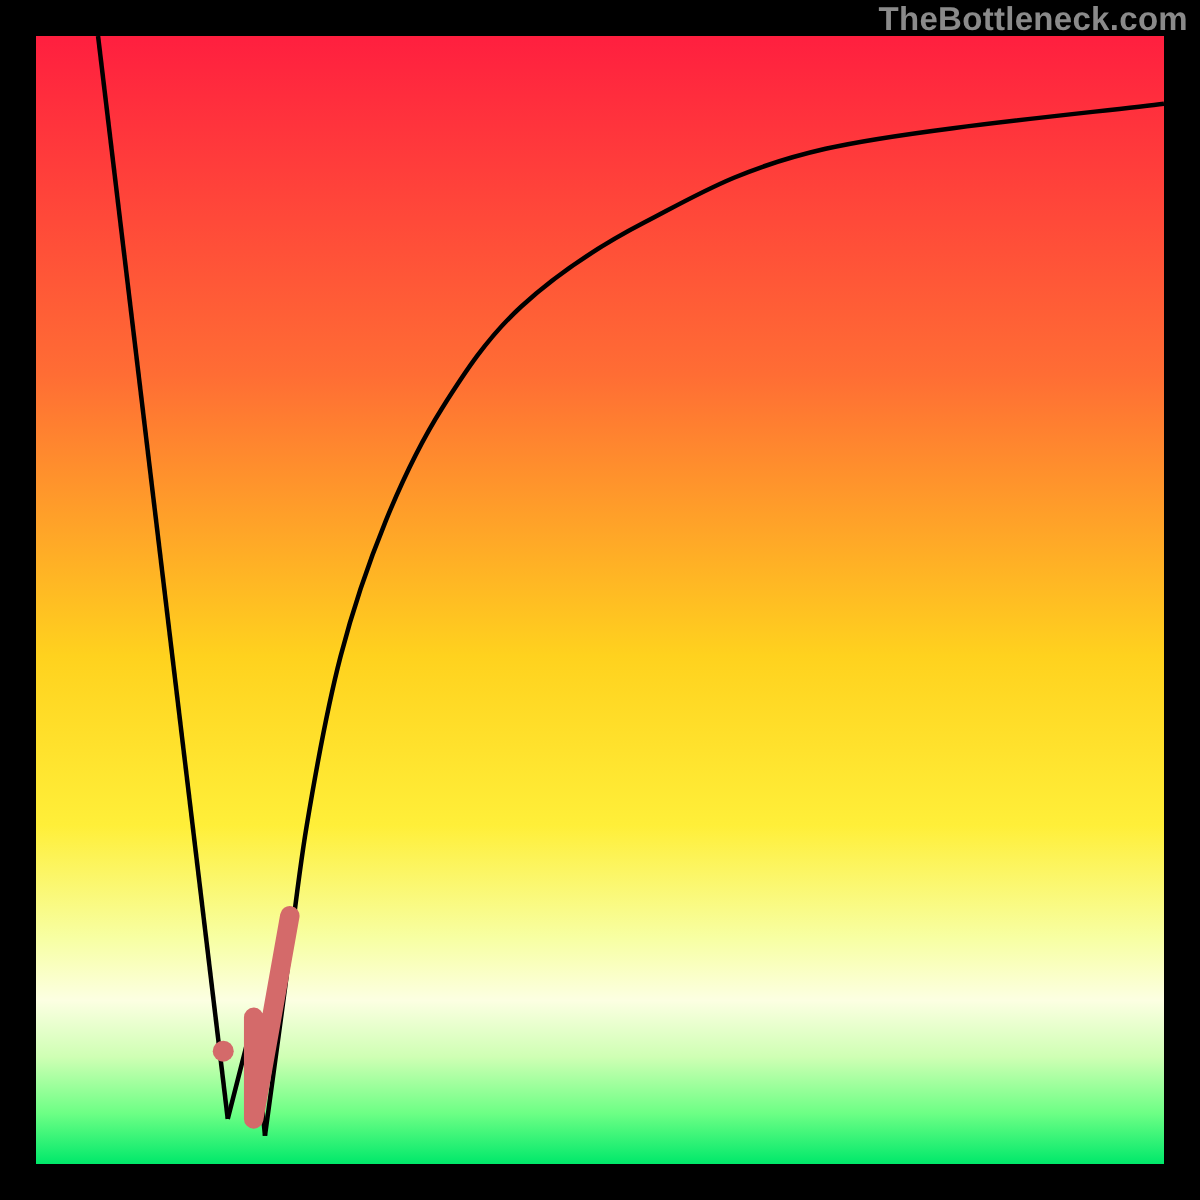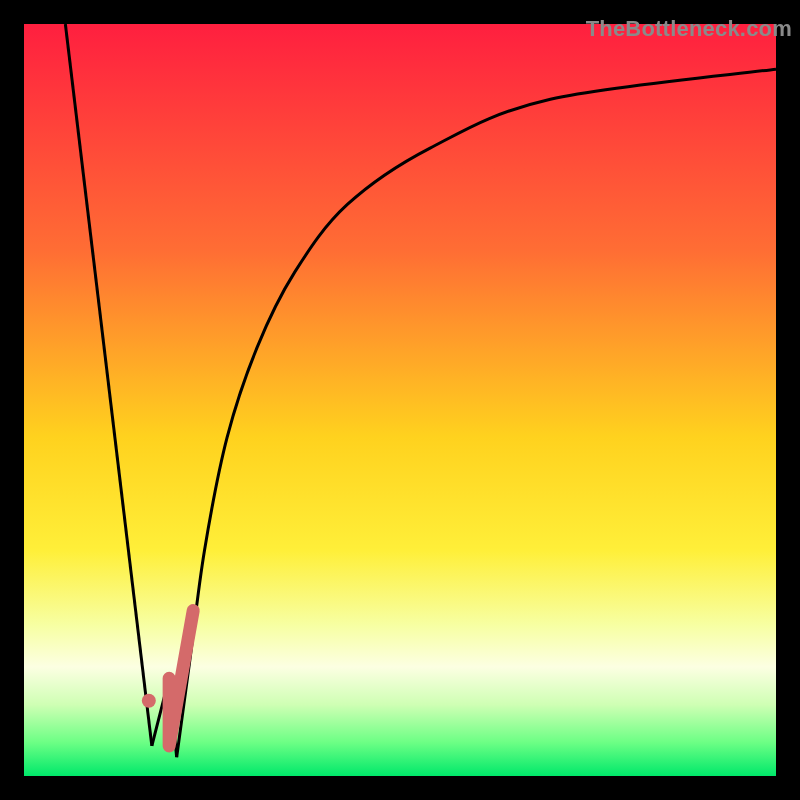--- a/index.html
+++ b/index.html
@@ -42,21 +42,20 @@
   }
   .watermark {
     position: absolute;
     top: 0;
     right: 8px;
     font-family: Arial, Helvetica, sans-serif;
     font-size: 22px;
     font-weight: 600;
     color: #8a8a8a;
     letter-spacing: 0.2px;
-    margin-top: 16px;
   }
 </style>
 </head>
 <body>
 
 <div class="frame">
   <div class="plot">
     <svg class="gradient" viewBox="0 0 752 752" preserveAspectRatio="none">
       <defs>
         <linearGradient id="bg" x1="0" y1="0" x2="0" y2="1">

